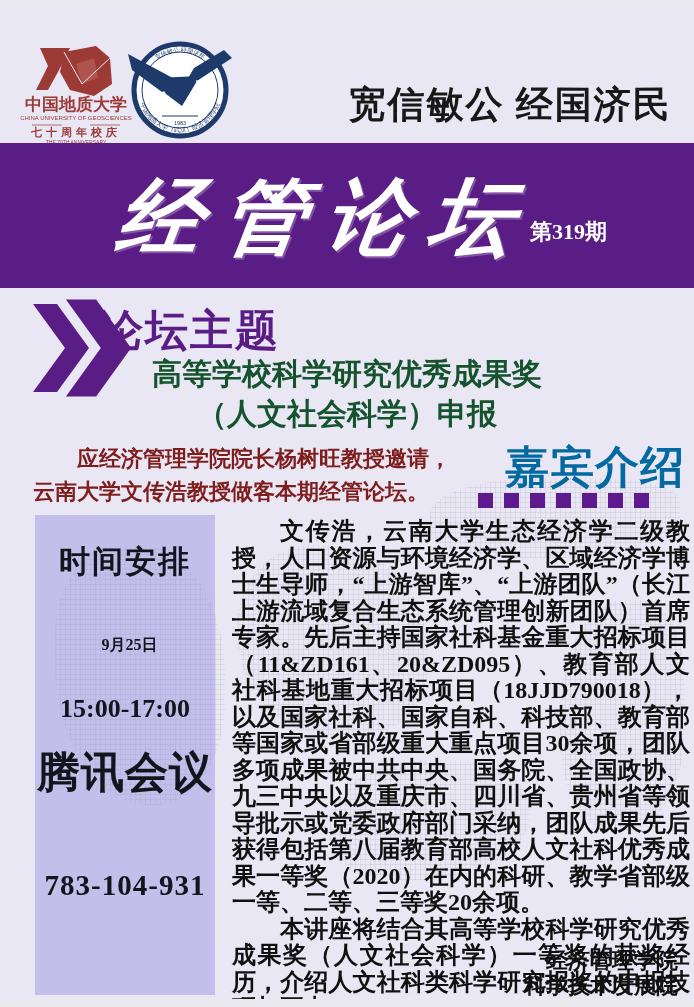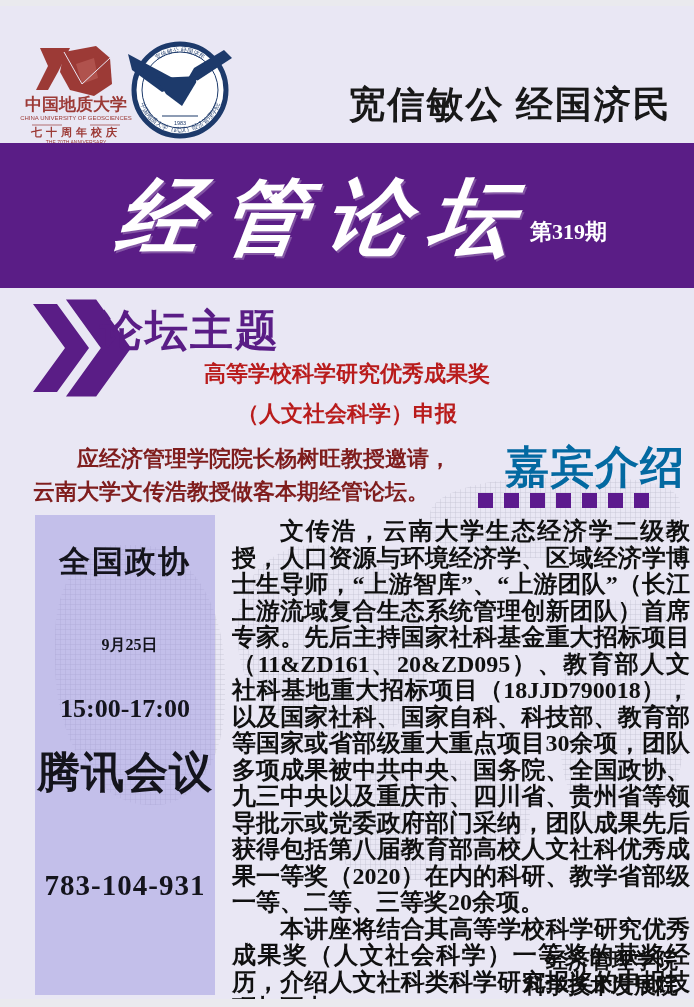--- a/index.html
+++ b/index.html
@@ -47,21 +47,21 @@
   .mp4{left:55px;top:545px;width:170px;height:260px;border-radius:35% 50% 40% 55%;}
   .mp5{left:330px;top:760px;width:200px;height:120px;border-radius:50% 40% 55% 35%;}
 
   
   .chevron{position:absolute;left:33px;top:298px;z-index:2;}
   .topic-heading{
     position:absolute;left:100px;top:302px;font-size:43px;font-weight:900;
     color:#5a1d86;letter-spacing:2px;z-index:2;font-family:"Liberation Sans",sans-serif;
   }
   .topic-lines{position:absolute;left:0;top:354px;width:694px;text-align:center;z-index:2;}
-  .topic-line{font-size:22px;font-weight:900;color:#b91c1c;line-height:40px;font-family:"Liberation Serif",serif;}
+  .topic-line{font-size:30px;font-weight:900;color:#14532d;line-height:40px;font-family:"Liberation Serif",serif;}
 
   
   .intro{position:absolute;left:33px;top:442px;width:420px;z-index:2;
     font-family:"Liberation Serif",serif;font-weight:700;font-size:22px;line-height:33px;color:#7f1d1d;}
   .intro .indent{padding-left:2em;}
 
   
   .guest-heading{position:absolute;left:505px;top:438px;font-size:44px;font-weight:900;
     color:#0369a1;z-index:2;letter-spacing:1px;font-family:"Liberation Sans",sans-serif;text-align:right;}
   .guest-squares{position:absolute;left:478px;top:493px;width:190px;z-index:2;display:flex;gap:11px;}
@@ -182,21 +182,21 @@
     <span></span>
     <span></span>
     <span></span>
     <span></span>
     <span></span>
     <span></span>
     <span></span>
   </div>
 
   <div class="sidebar">
-    <div class="sb-heading">全国政协</div>
+    <div class="sb-heading">时间安排</div>
     <div class="sb-date">9月25日</div>
     <div class="sb-time">15:00-17:00</div>
     <div class="sb-platform">腾讯会议</div>
     <div class="sb-id">783-104-931</div>
   </div>
 
   <div class="bio">
     <p>文传浩，云南大学生态经济学二级教授，人口资源与环境经济学、区域经济学博士生导师，“上游智库”、“上游团队”（长江上游流域复合生态系统管理创新团队）首席专家。先后主持国家社科基金重大招标项目（11&amp;ZD161、20&amp;ZD095）、教育部人文社科基地重大招标项目（18JJD790018），以及国家社科、国家自科、科技部、教育部等国家或省部级重大重点项目30余项，团队多项成果被中共中央、国务院、全国政协、九三中央以及重庆市、四川省、贵州省等领导批示或党委政府部门采纳，团队成果先后获得包括第八届教育部高校人文社科优秀成果一等奖（2020）在内的科研、教学省部级一等、二等、三等奖20余项。</p>
     <p>本讲座将结合其高等学校科学研究优秀成果奖（人文社会科学）一等奖的获奖经历，介绍人文社科类科学研究报奖的申报技巧与要点。</p>
   </div>

